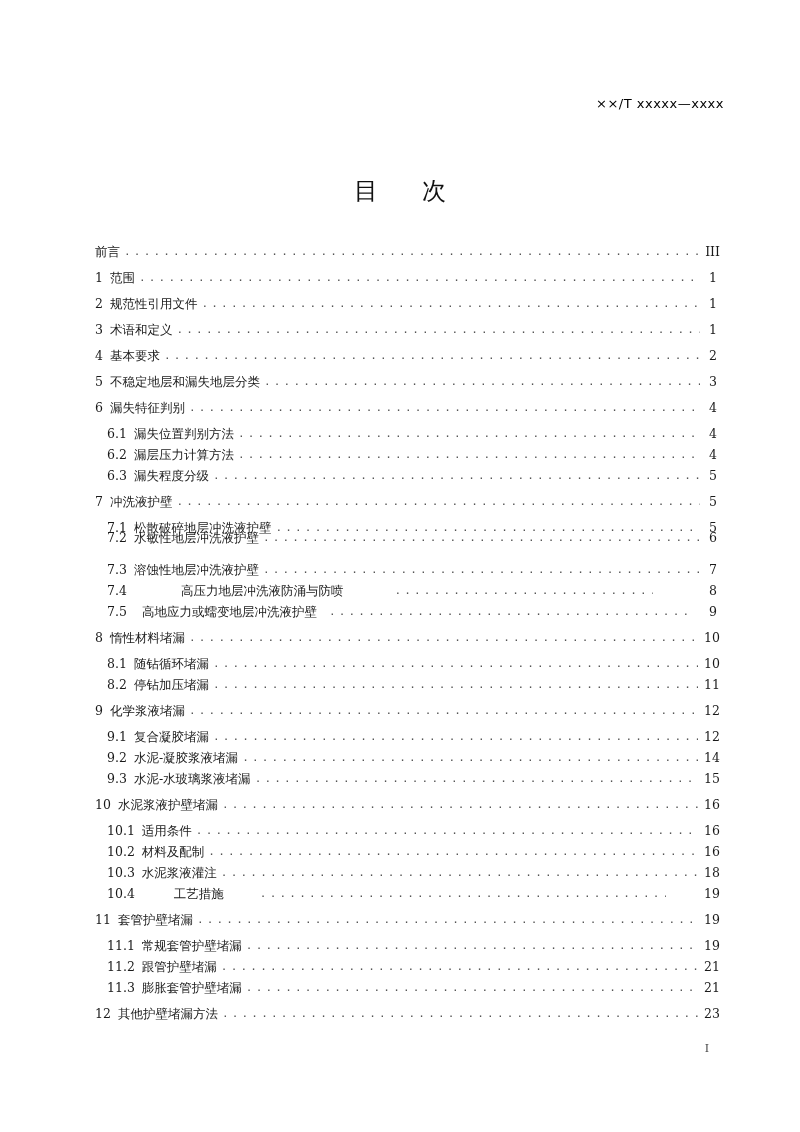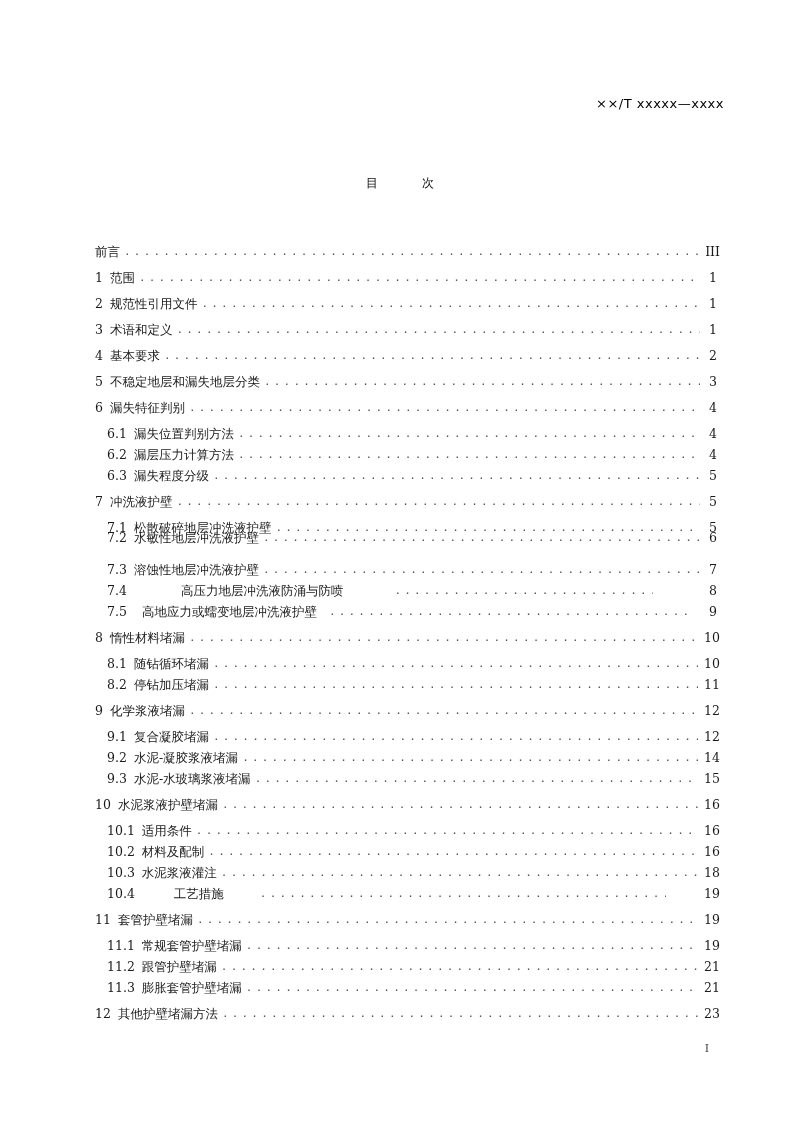--- a/index.html
+++ b/index.html
@@ -24,21 +24,21 @@
       letter-spacing: 0.5px;
       color: #000000;
     }
     .toc-title {
       position: absolute;
       top: 175px;
       left: 0;
       width: 800px;
       text-align: center;
       font-family: "DejaVu Sans", "Liberation Sans", sans-serif;
-      font-size: 12px;
+      font-size: 24px;
       color: #111;
     }
     .toc-title span { display: inline-block; }
     .toc-title .gap { width: 44px; }
     .toc {
       position: absolute;
       left: 95px;
       width: 625px;
       top: 0;
     }

